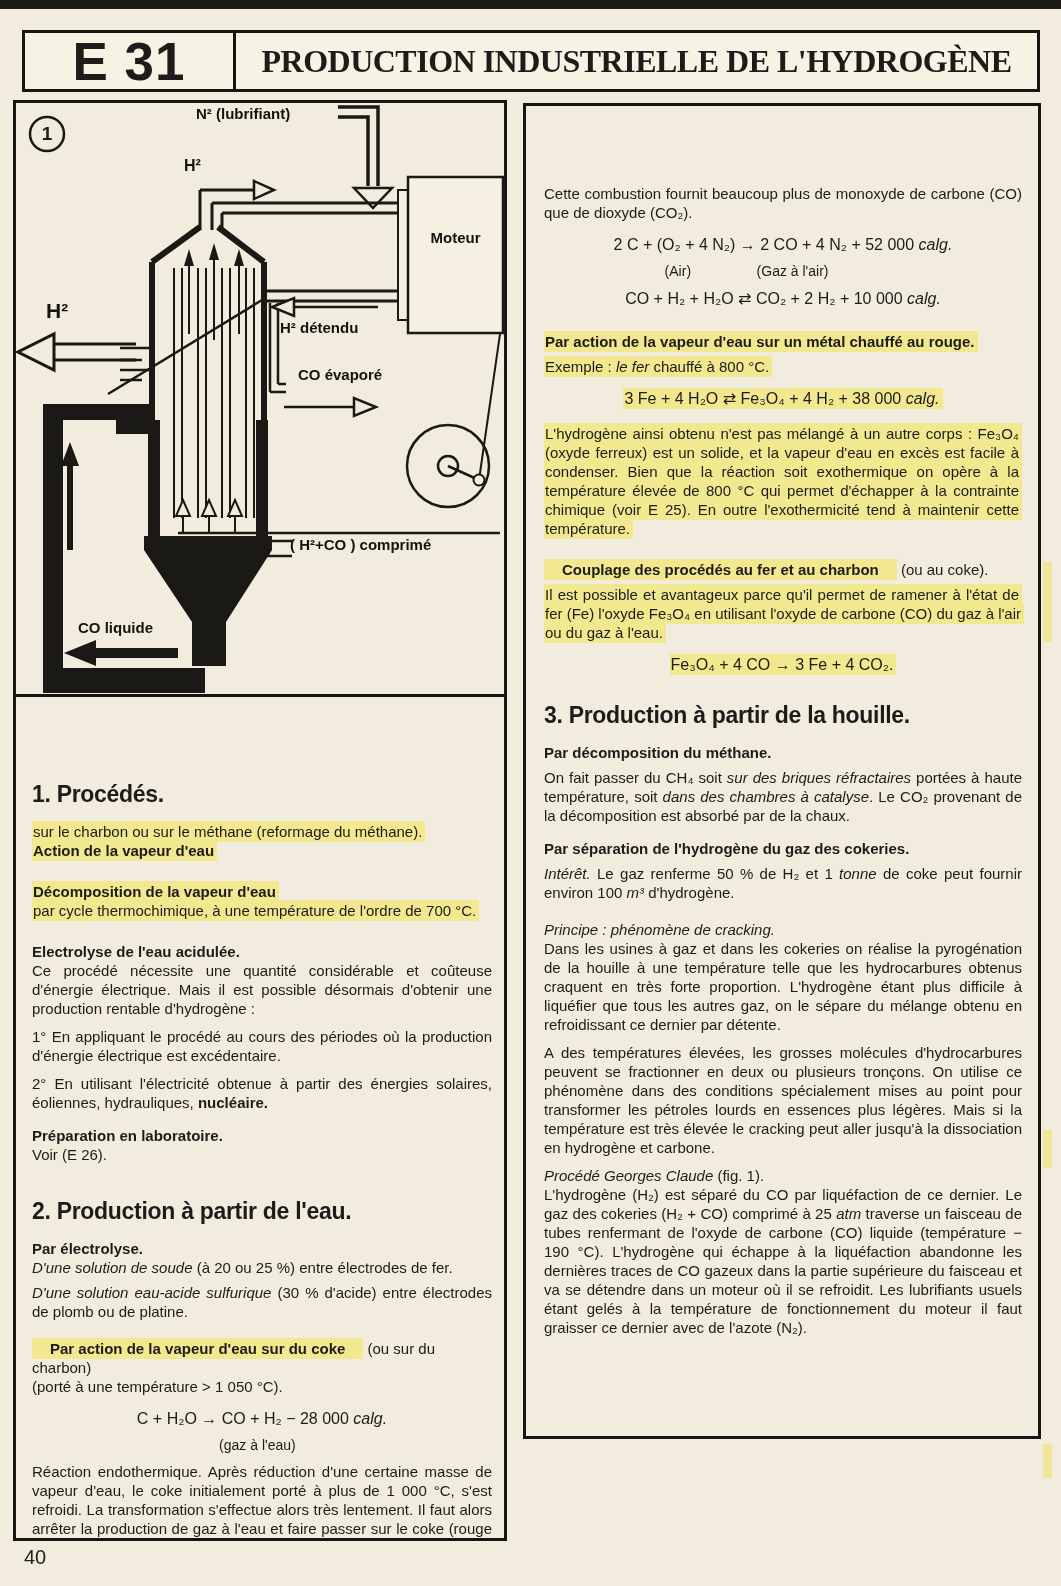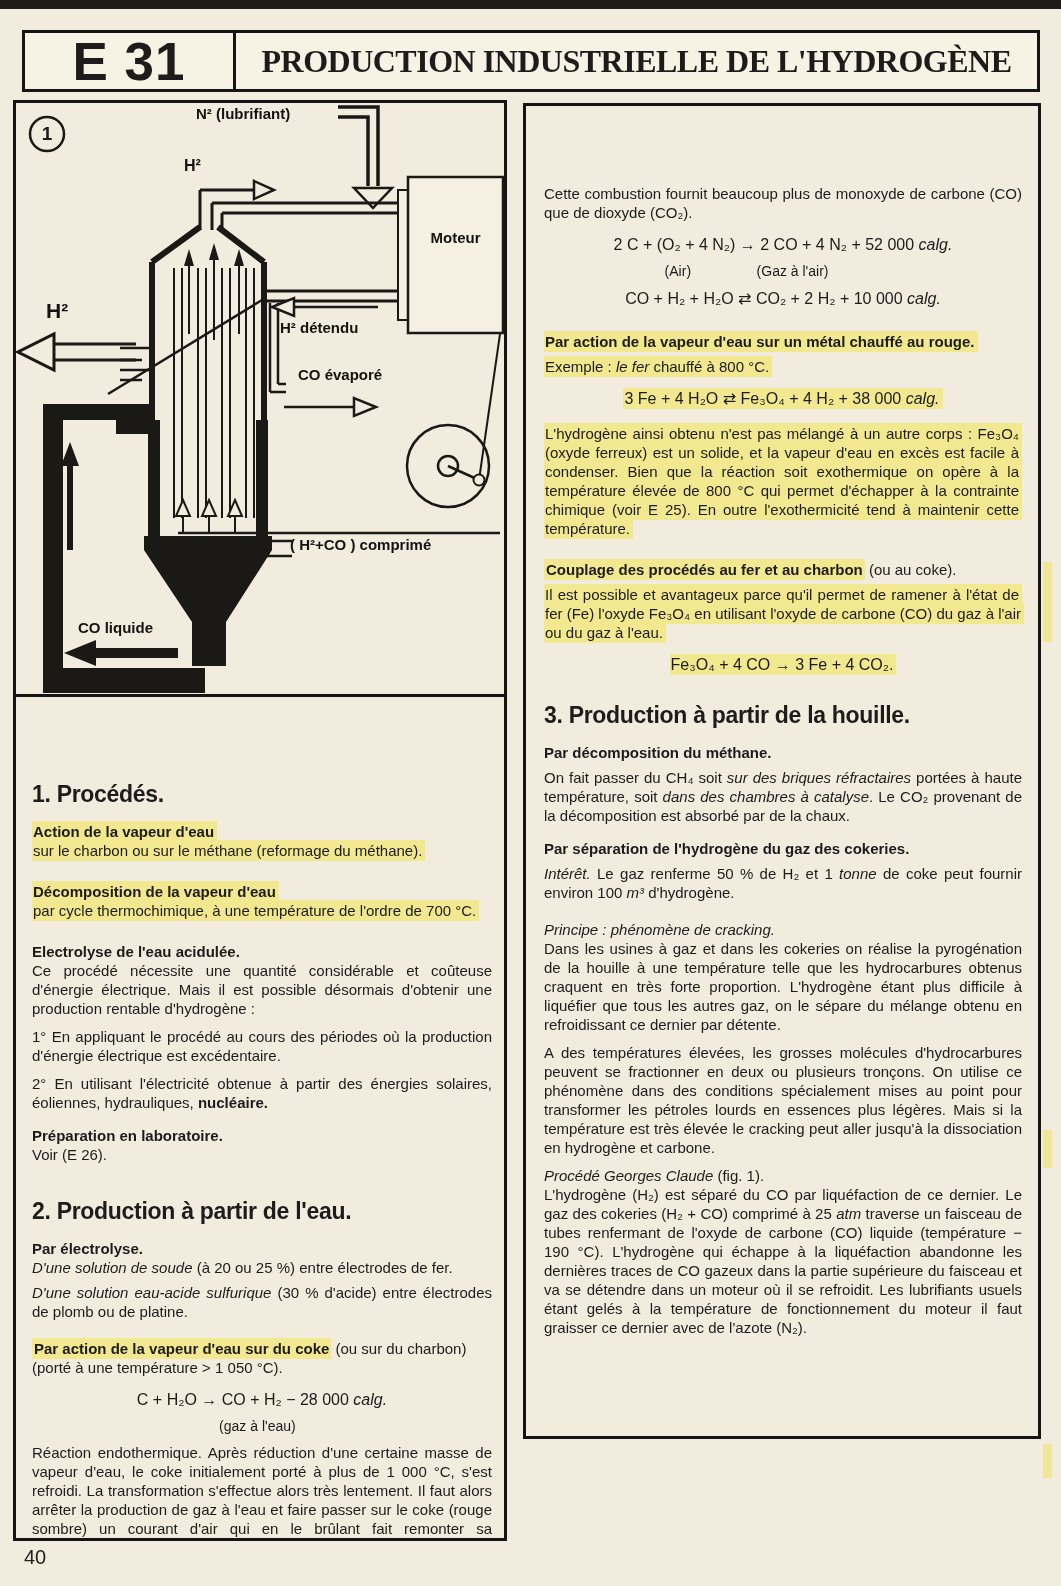--- a/index.html
+++ b/index.html
@@ -40,21 +40,21 @@
     position:absolute;left:14px;top:14px;width:34px;height:34px;line-height:34px;text-align:center;
     font-size:19px;font-weight:bold;
   }
   .ltext{padding:84px 12px 0 16px;}
   .rtext{padding:78px 16px 0 18px;}
   
   .sec-title{font-size:23px;font-weight:bold;letter-spacing:-0.3px;margin:0 0 14px 0;}
   .b{font-weight:bold;}
   .sg-b{font-weight:bold;}
   .sg-i{font-style:italic;}
-  .sg-h{background:#f2e88f;box-decoration-break:clone;-webkit-box-decoration-break:clone;padding:2px 2px;}
+  .sg-h{background:#f2e88f;box-decoration-break:clone;-webkit-box-decoration-break:clone;padding:2px 18px;}
   .hl{background:#f2e88f;box-decoration-break:clone;-webkit-box-decoration-break:clone;padding:2px 3px 2px 1px;}
   p,.ln{margin:0 0 9px 0;font-size:15px;line-height:19px;}
   .ln{margin:0;}
   .just{text-align:justify;}
   .mt6{margin-top:6px;}.mt8{margin-top:8px;}.mt14{margin-top:14px;}
   .mt18{margin-top:18px;}.mt22{margin-top:22px;}.mt26{margin-top:26px;}.mt34{margin-top:34px;}
   .blk{margin-bottom:14px;font-size:15px;line-height:20px;}
   .eq{position:relative;text-align:center;margin:12px 0 14px 0;font-size:16px;line-height:22px;white-space:nowrap;}
   .eq.noted{margin-bottom:32px;}
   .eq-note{position:absolute;top:8px;font-size:14px;transform:translateX(-50%);white-space:nowrap;margin-top:18px;}
@@ -153,22 +153,22 @@
       <div class="flabel" style="left:264px;top:216px;text-align:right;">H²  détendu</div>
       <div class="flabel" style="left:282px;top:263px;">CO  évaporé</div>
       <div class="flabel" style="left:274px;top:433px;">( H²+CO ) comprimé</div>
       <div class="flabel" style="left:62px;top:516px;">CO  liquide</div>
     </div>
 
     <div class="ltext">
       <h2 class="sec-title">1. Procédés.</h2>
 
       <div class="blk">
+        <div class="ln"><span class="hl">sur le charbon ou sur le méthane (reformage du méthane).</span></div>
         <div class="ln"><span class="b hl">Action de la vapeur d'eau</span></div>
-        <div class="ln"><span class="hl">sur le charbon ou sur le méthane (reformage du méthane).</span></div>
       </div>
 
       <div class="blk mt22">
         <div class="ln"><span class="b hl">Décomposition de la vapeur d'eau</span></div>
         <div class="ln"><span class="hl">par cycle thermochimique, à une température de l'ordre de 700 °C.</span></div>
       </div>
 
       <div class="blk mt22">
         <div class="ln b">Electrolyse de l'eau acidulée.</div>
         <p class="just">Ce procédé nécessite une quantité considérable et coûteuse d'énergie électrique. Mais il est possible désormais d'obtenir une production rentable d'hydrogène :</p>

